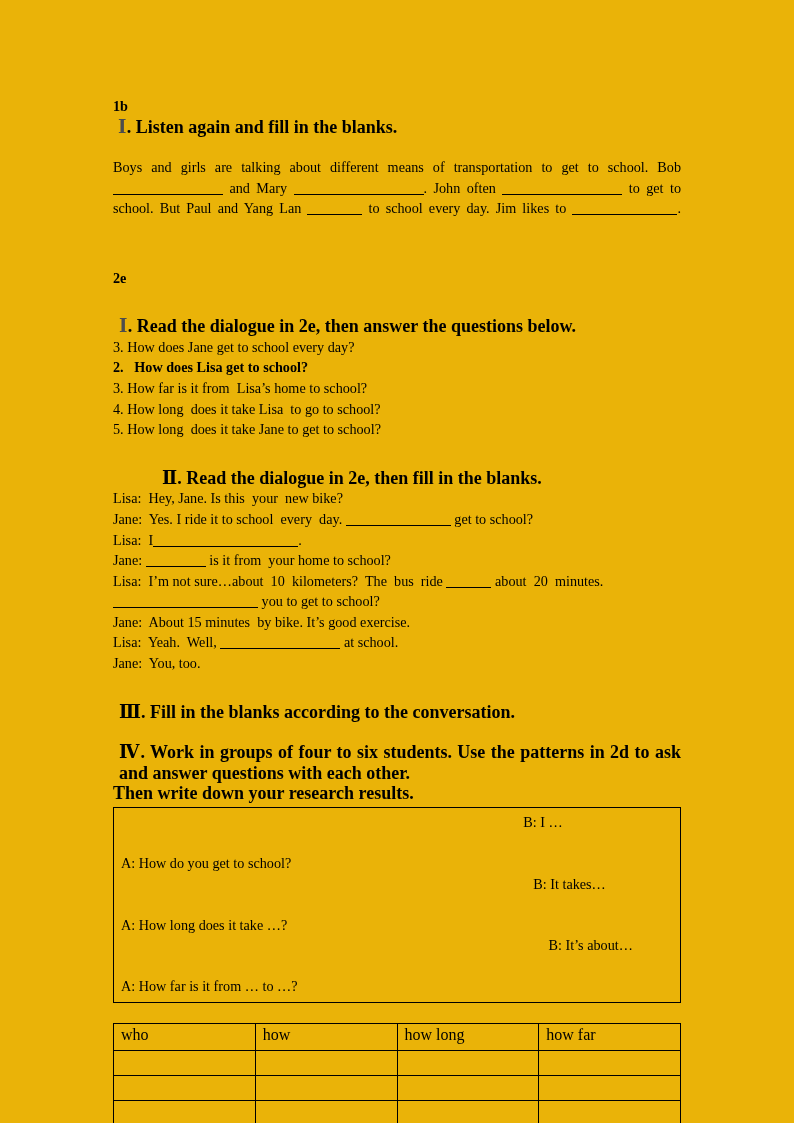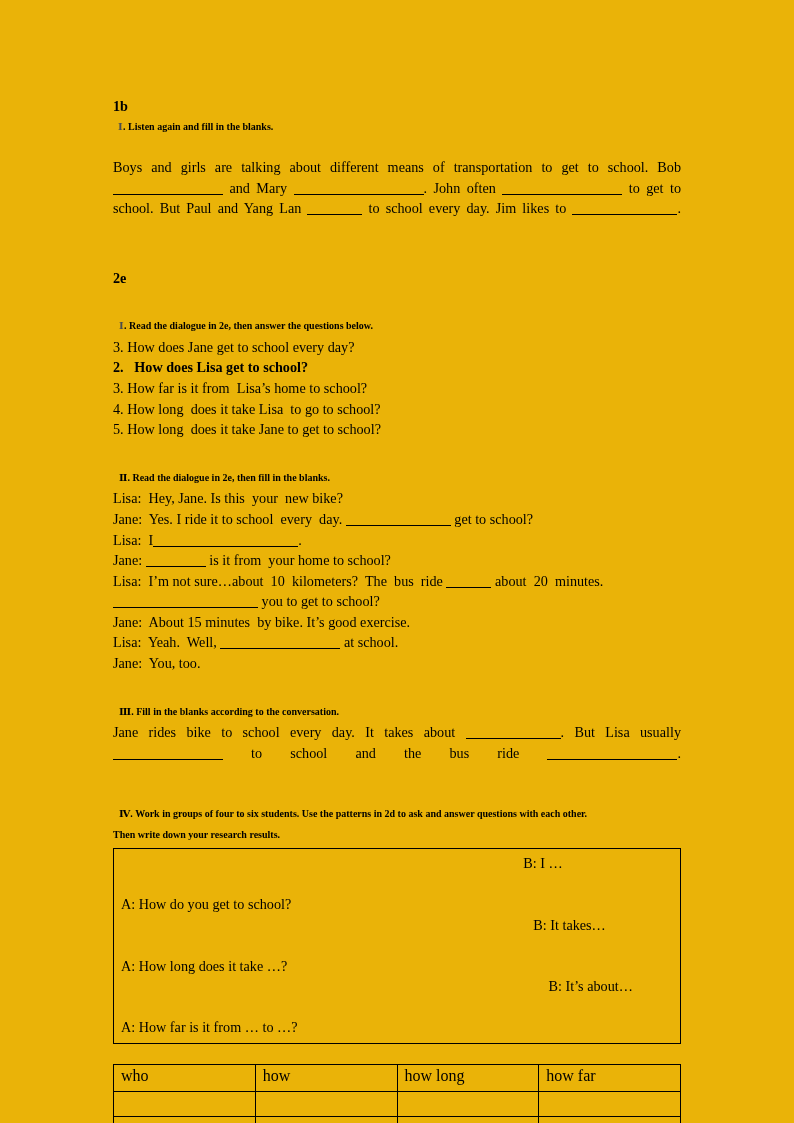--- a/index.html
+++ b/index.html
@@ -21,21 +21,21 @@
     width: 794px;
     height: 1123px;
     background: #eab308;
   }
   .content {
     position: absolute;
     left: 113px;
     top: 96px;
     width: 568px;
   }
-  .hd        { font-weight: bold; font-size: 10px; line-height: 20.6px; }
+  .hd        { font-weight: bold; font-size: 18px; line-height: 20.6px; }
   .sec-label { font-weight: bold; font-size: 14.2px; line-height: 20.6px; }
   .para {
     font-size: 14.2px;
     line-height: 20.6px;
     text-align: justify;
     text-justify: inter-word;
   }
   .para.j::after {
     content: "";
     display: inline-block;
@@ -143,21 +143,21 @@
     </div>
 
     <div class="line">3. How does Jane get to school every day?</div>
     <div class="line q-bold">2.   How does Lisa get to school?</div>
     <div class="line">3. How far is it from  Lisa’s home to school?</div>
     <div class="line">4. How long  does it take Lisa  to go to school?</div>
     <div class="line">5. How long  does it take Jane to get to school?</div>
 
     <div class="gap-lg"></div>
 
-    <div class="hd" style="padding-left:6px;">
+    <div class="hd" style="padding-left:6px;margin-left:43px;">
       <span class="roman-d">Ⅱ</span><span>. Read the dialogue in 2e, then fill in the blanks.</span>
     </div>
 
     <div class="line">Lisa:  Hey, Jane. Is this  your  new bike?</div>
 
     <div class="line"><span>Jane:  Yes. I ride it to school  every  day. </span><span class="bl w105"></span><span> get to school?</span></div>
 
     <div class="line"><span>Lisa:  I</span><span class="bl w145"></span><span>.</span></div>
 
     <div class="line"><span>Jane: </span><span class="bl w60"></span><span> is it from  your home to school?</span></div>
@@ -171,21 +171,20 @@
     <div class="line"><span>Lisa:  Yeah.  Well, </span><span class="bl w120"></span><span> at school.</span></div>
 
     <div class="line">Jane:  You, too.</div>
 
     <div class="gap-lg"></div>
 
     <div class="hd" style="padding-left:6px;">
       <span class="roman-d">Ⅲ</span><span>.    Fill in the blanks according to the conversation.</span>
     </div>
 
-    <div class="para j"><span>Jane rides bike to school every day. It takes about </span><span class="bl w95"></span><span>. But Lisa usually </span><span class="bl w110"></span><span> to school and the bus ride </span><span class="bl w130"></span><span>.</span></div>
 
     <div class="gap-md"></div>
 
     <div class="hd" style="padding-left:6px; text-align:justify;">
       <span class="roman-d">Ⅳ</span><span>. Work in groups of four to six students. Use the patterns in 2d to ask and answer questions with each other.</span>
     </div>
 
     <div class="hd">Then write down your research results.</div>
 
     <div class="pattern-box">

